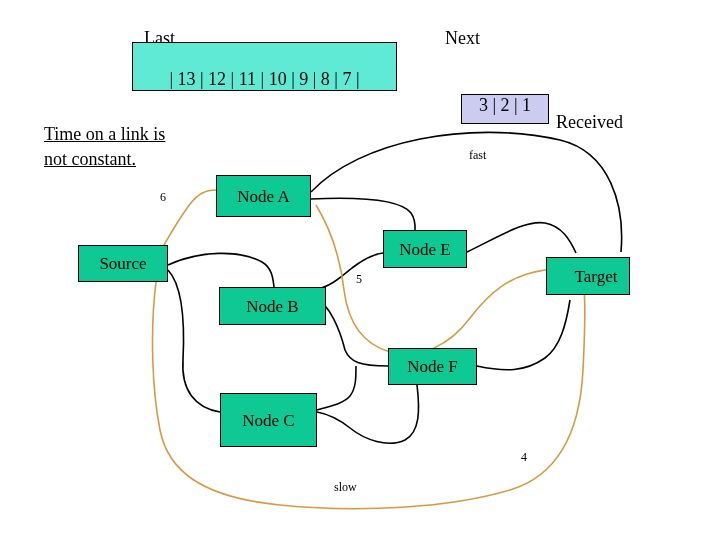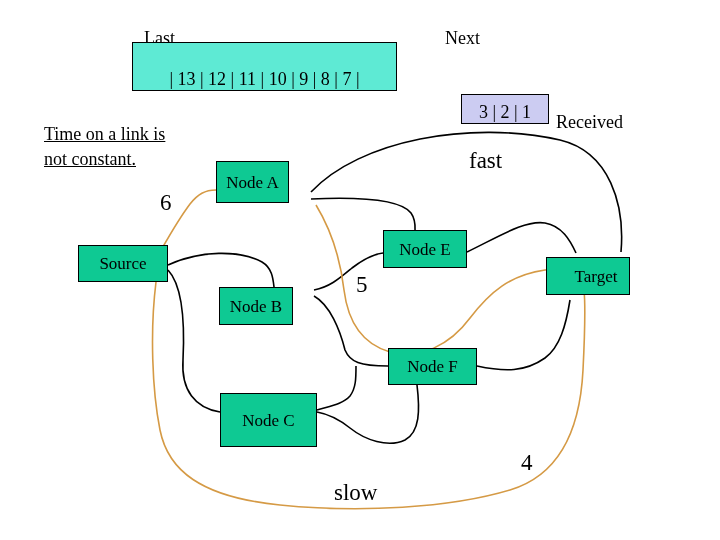--- a/index.html
+++ b/index.html
@@ -54,35 +54,35 @@
     letter-spacing: 0px;
     z-index: 6;
     white-space: nowrap;
   }
   .recvbar {
     position: absolute;
     background: #ccccf2;
     border: 1.5px solid #000000;
     box-sizing: border-box;
     display: flex;
-    align-items: flex-end;
+    align-items: flex-start;
     justify-content: center;
     font-size: 18px;
     z-index: 6;
     white-space: nowrap;
   }
   .plain {
     position: absolute;
     font-size: 18px;
     white-space: nowrap;
     z-index: 6;
   }
   .edgelabel {
     position: absolute;
-    font-size: 23px;
+    font-size: 12px;
     white-space: nowrap;
     z-index: 6;
   }
   .note {
     position: absolute;
     font-size: 18px;
     line-height: 25px;
     width: 130px;
     z-index: 6;
     text-decoration: underline;
@@ -133,30 +133,30 @@
   </div>
   <div class="plain" style="left:416px; top:28px;margin-left:29px;">Next</div>
 
   <div class="recvbar" style="left:461px; top:94px; width:88px; height:30px;">
     <span>3 | 2 | 1</span>
   </div>
   <div class="plain" style="left:556px; top:112px;">Received</div>
 
   <div class="note" style="left:44px; top:122px;">Time on a link is not constant.</div>
 
-  <div class="node" style="left:216px; top:161px; width:73px; height:42px;">
+  <div class="node" style="left:216px; top:175px; width:95px; height:42px;">
     <span>Node A</span>
   </div>
   <div class="node" style="left:383px; top:230px; width:84px; height:38px;">
     <span>Node E</span>
   </div>
   <div class="node" style="left:78px; top:245px; width:90px; height:37px;">
     <span>Source</span>
   </div>
-  <div class="node" style="left:219px; top:287px; width:74px; height:38px;">
+  <div class="node" style="left:219px; top:287px; width:107px; height:38px;">
     <span>Node B</span>
   </div>
   <div class="node" style="left:546px; top:257px; width:84px; height:38px;padding-left:16px;">
     <span>Target</span>
   </div>
   <div class="node" style="left:388px; top:348px; width:89px; height:37px;">
     <span>Node F</span>
   </div>
   <div class="node" style="left:220px; top:393px; width:97px; height:54px;">
     <span>Node C</span>

